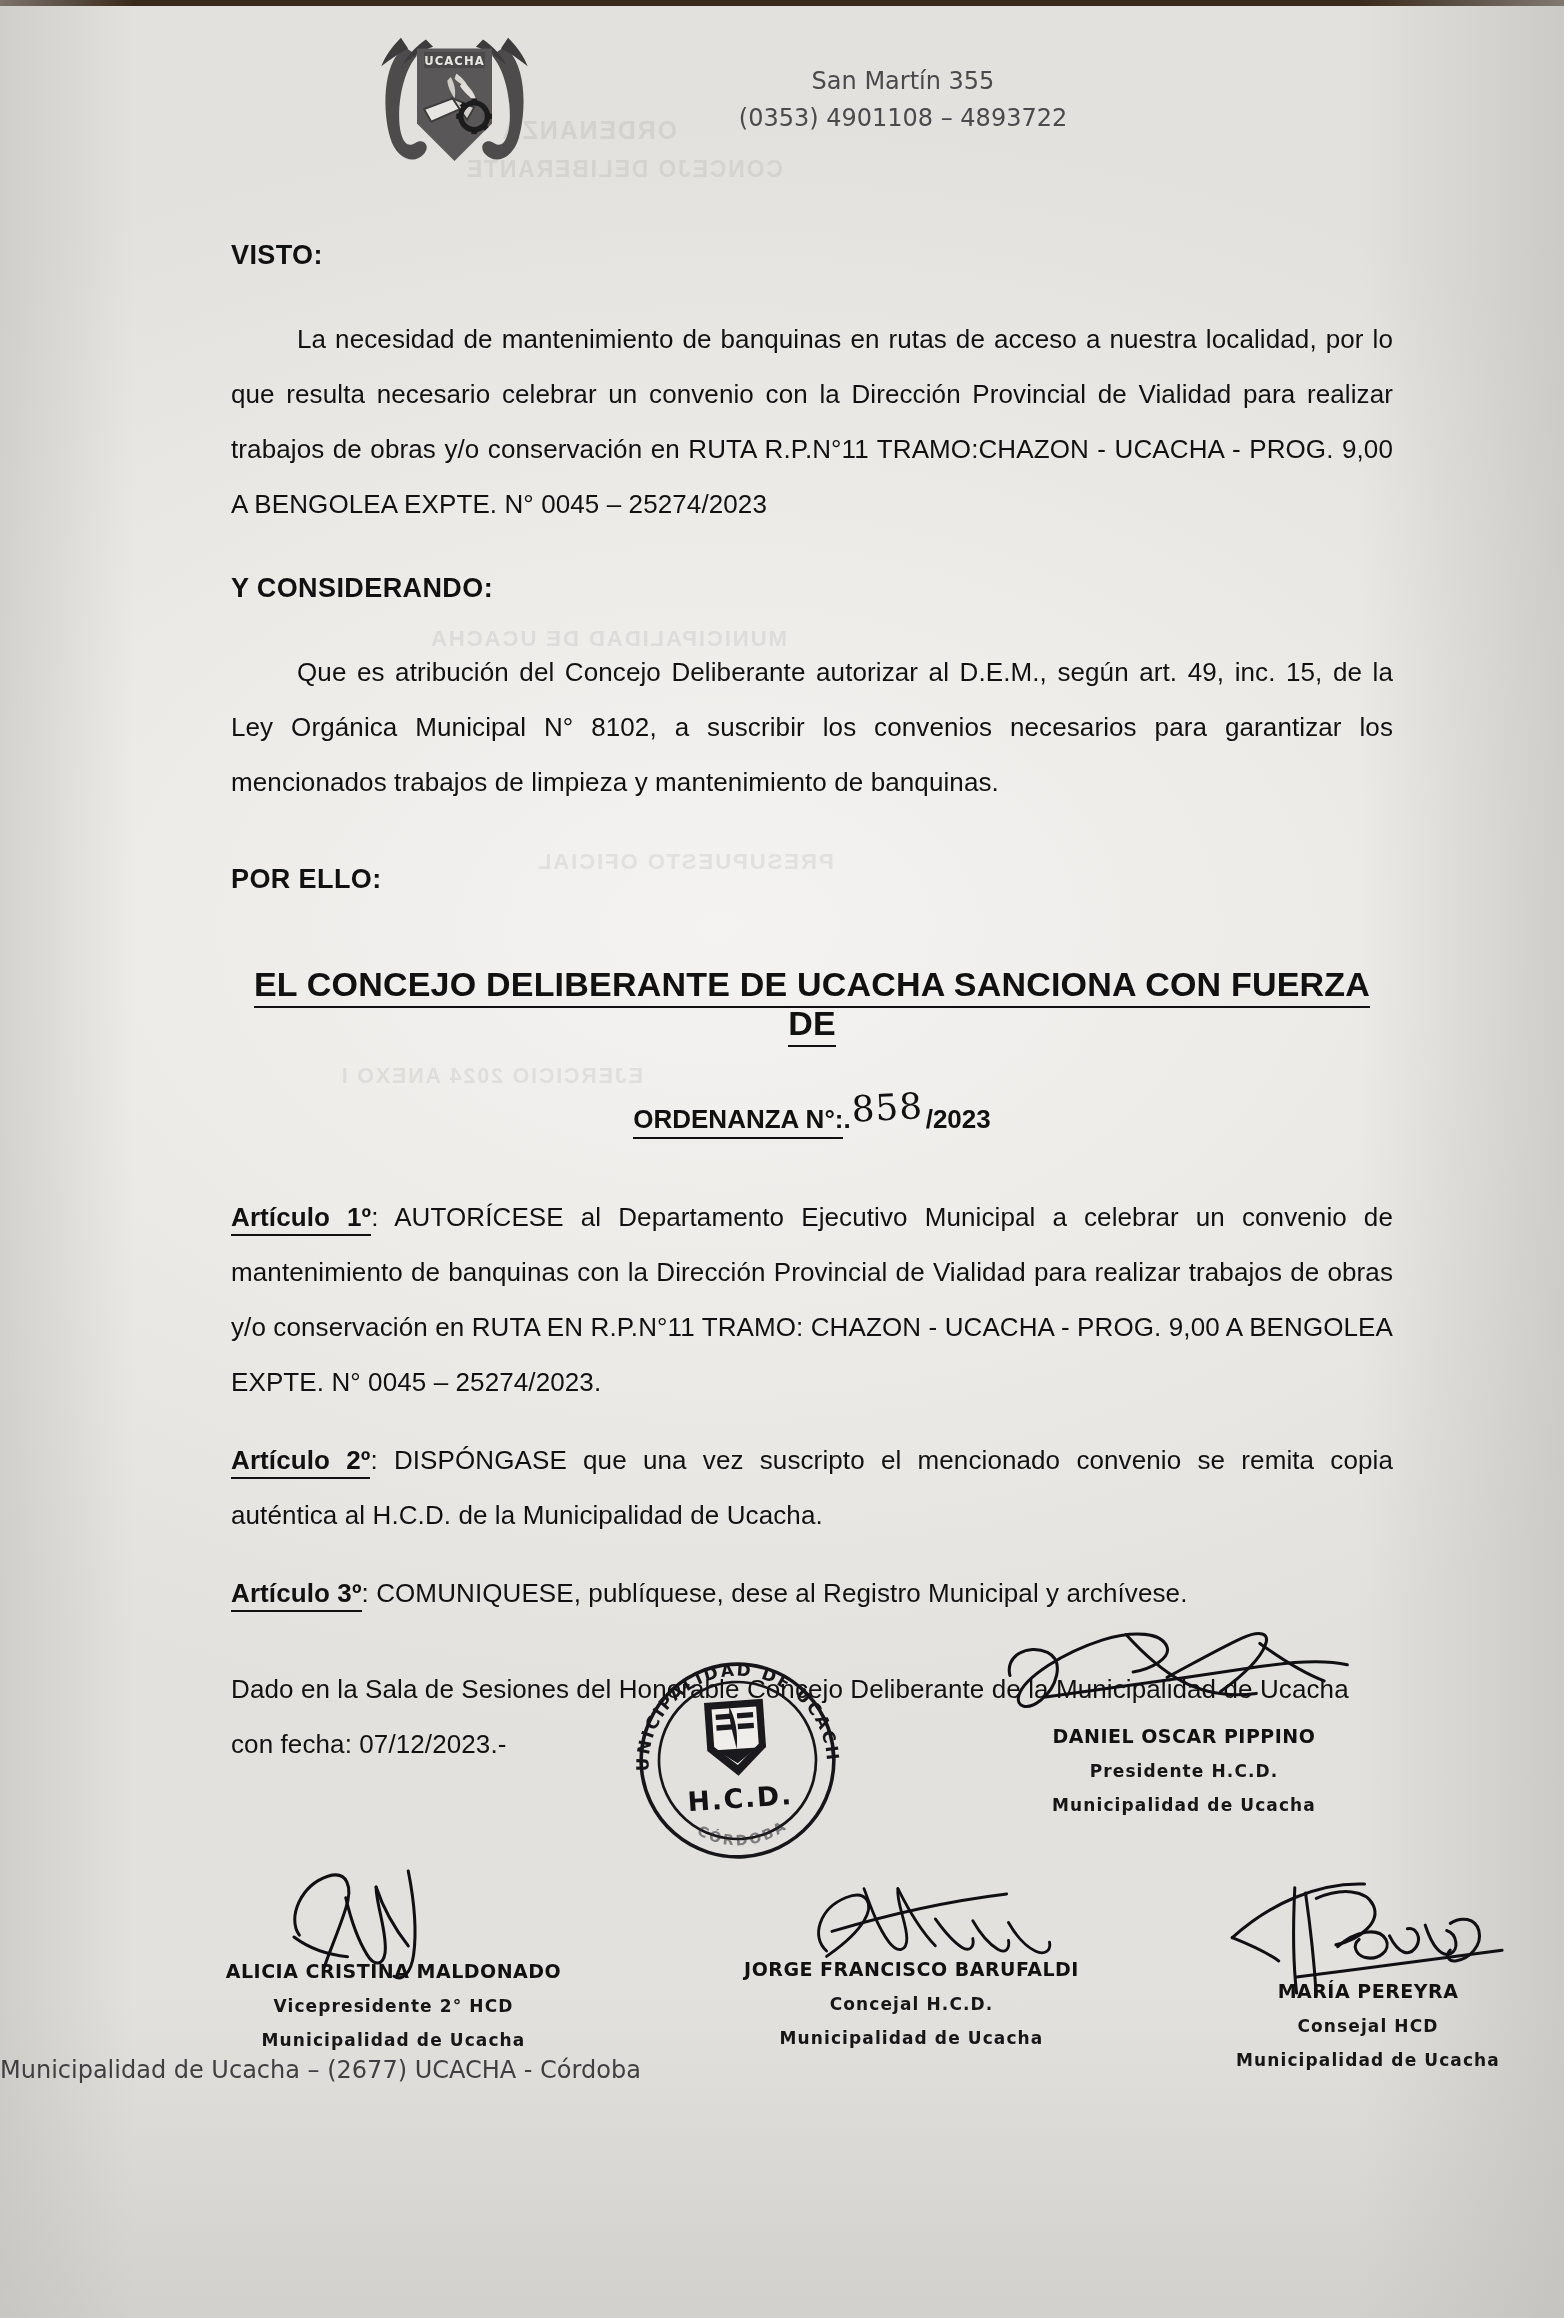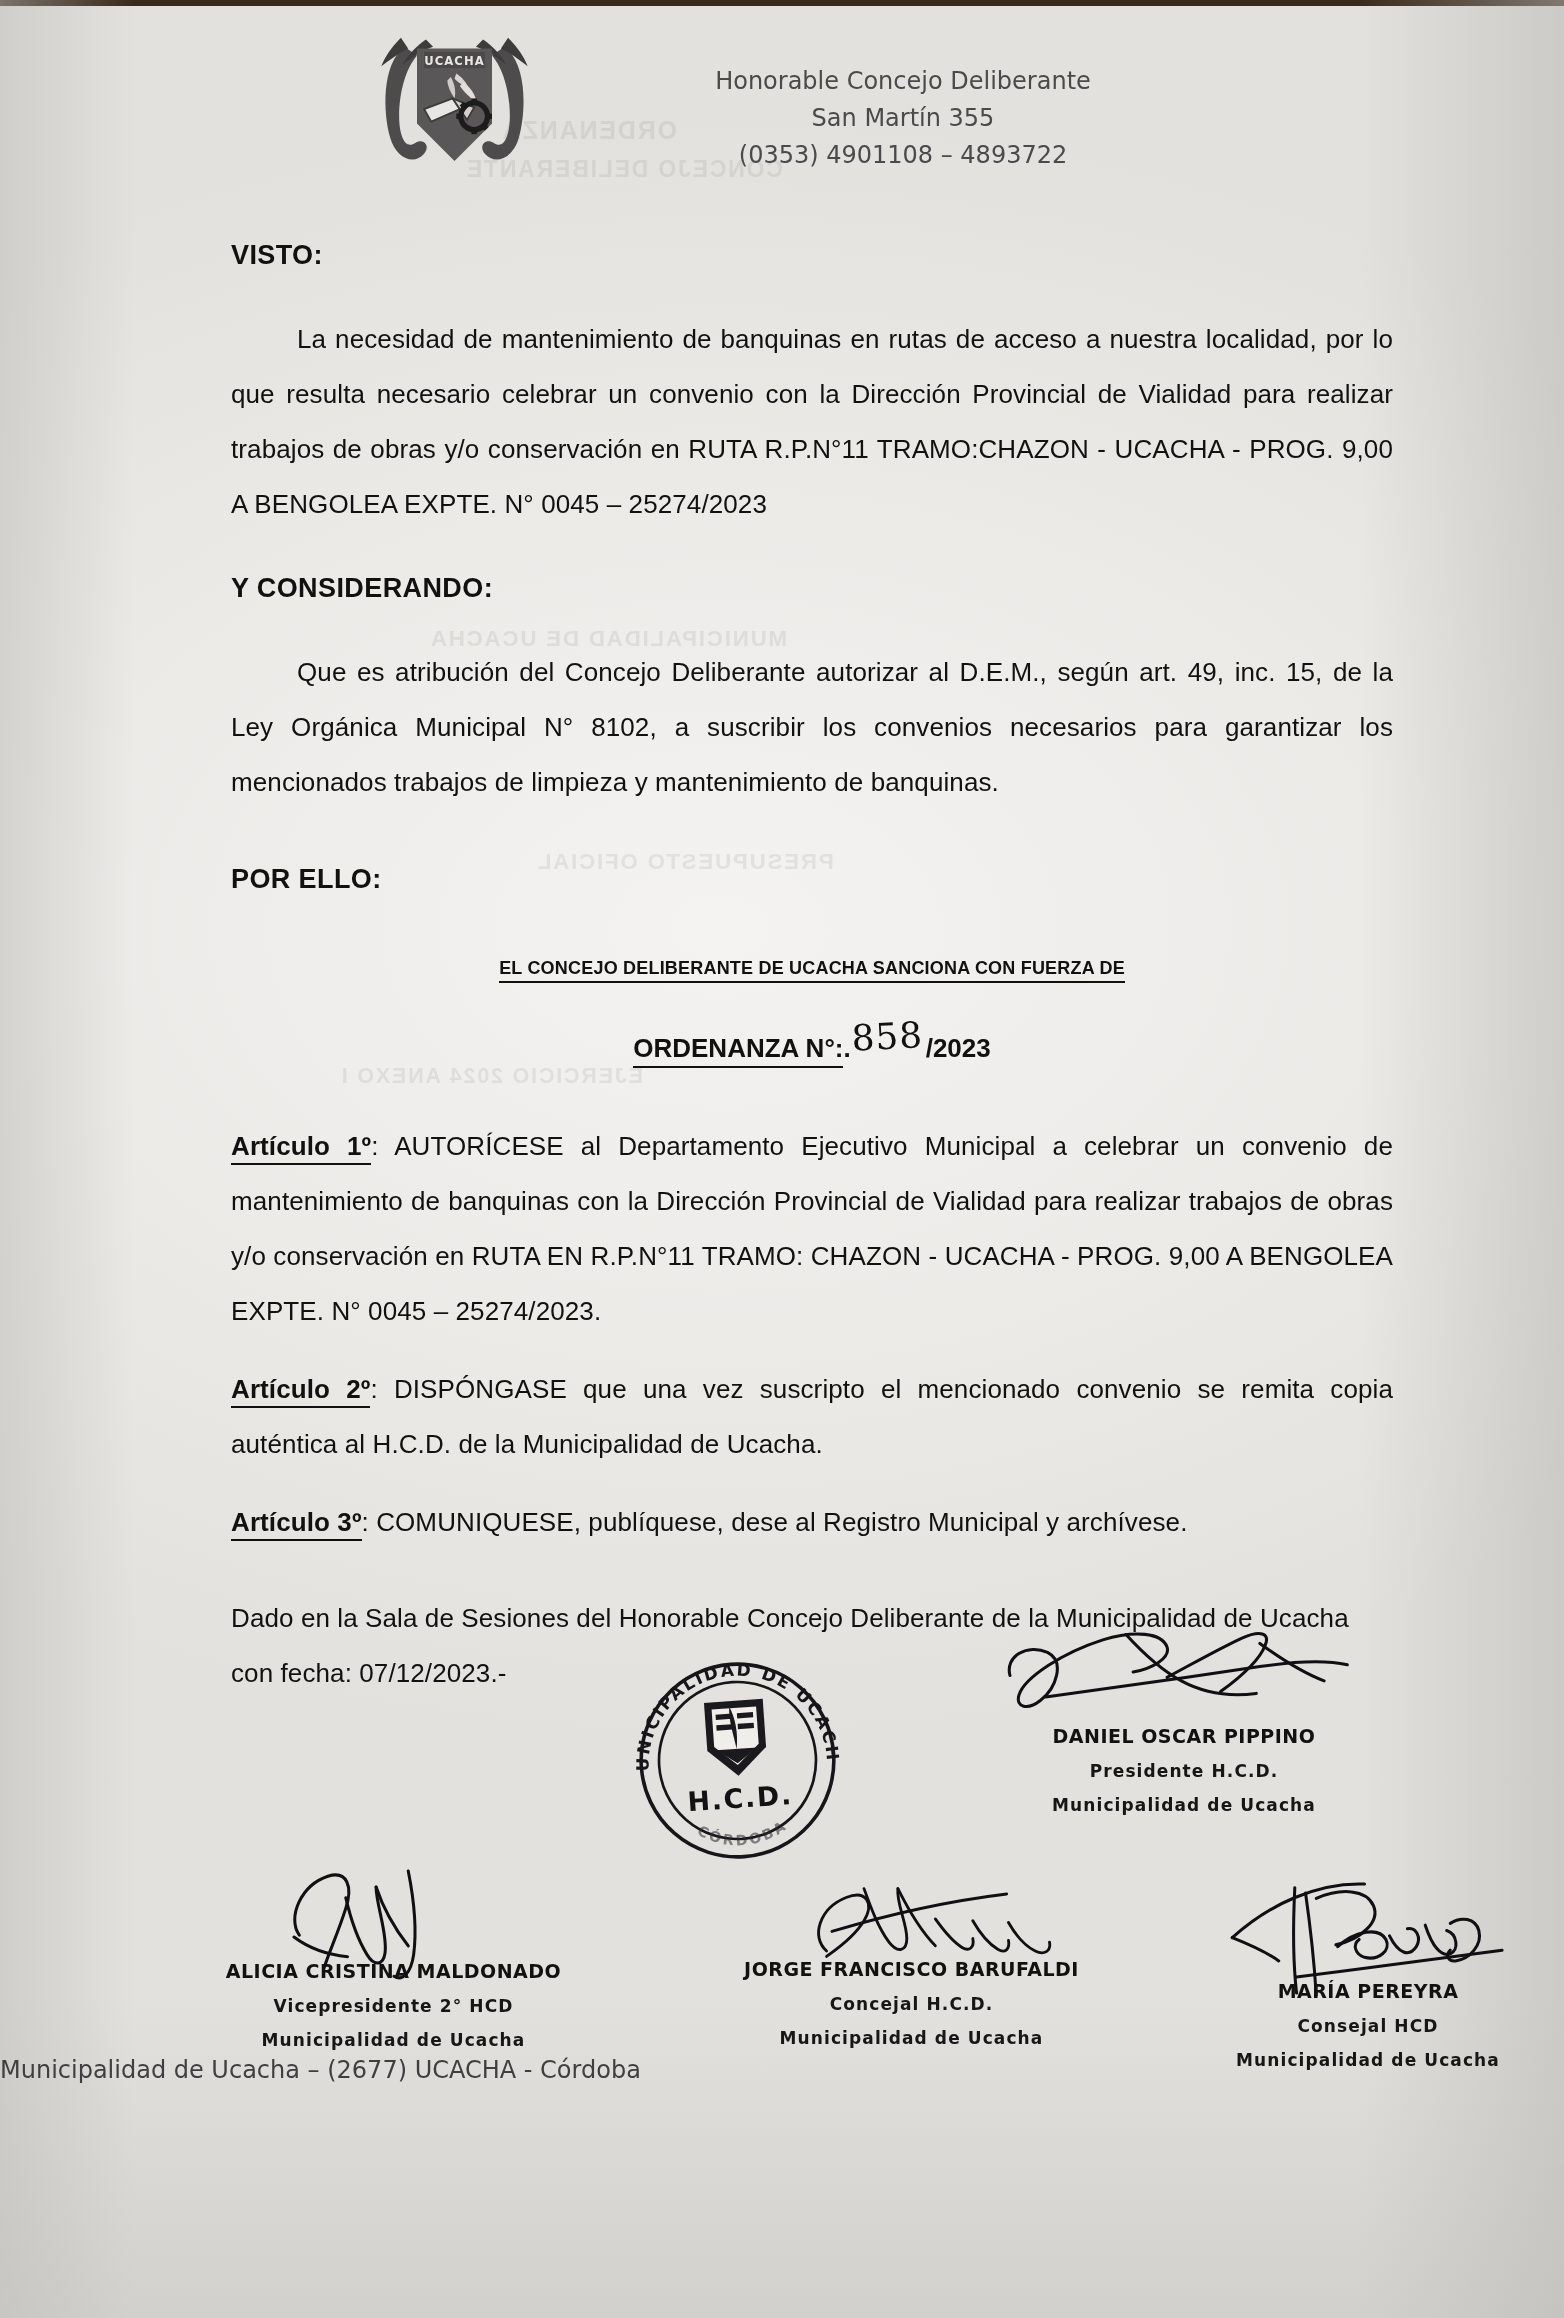--- a/index.html
+++ b/index.html
@@ -108,24 +108,24 @@
     margin: 0;
     letter-spacing: 0.1px;
   }
   .para.indent { text-indent: 66px; }
   .gap-s { height: 23px; }
   .gap-m { height: 41px; }
   .gap-l { height: 54px; }
 
   #sanction-line {
     text-align: center;
-    font-size: 18px;
+    font-size: 34px;
     font-weight: bold;
     letter-spacing: 0.2px;
-    margin: 9px;
+    margin: 16px;
   }
   #sanction-line span { border-bottom: 2.7px solid #111; padding-bottom: 2.7px; }
 
   #ordenanza-line {
     text-align: center;
     font-size: 26px;
     font-weight: bold;
     margin: 0;
     white-space: nowrap;
   }
@@ -238,21 +238,20 @@
           <rect x="109" y="113" width="6" height="7"></rect>
           <rect x="92" y="97" width="7" height="6"></rect>
           <rect x="125" y="97" width="7" height="6"></rect>
           <rect x="97" y="85" width="6" height="6" transform="rotate(-45 100 88)"></rect>
           <rect x="121" y="109" width="6" height="6" transform="rotate(-45 124 112)"></rect>
         </g>
       </svg>
     </div>
 
     <div id="header-lines">
-      <div>Honorable Concejo Deliberante</div>
       <div>San Martín 355</div>
       <div>(0353) 4901108 – 4893722</div>
     </div>
   </div>
 
   <div id="body-area">
 
     <p class="sec-label">VISTO:</p>
     <div class="gap-m"></div>
     <p class="para indent">La necesidad de mantenimiento de banquinas en rutas de acceso a nuestra localidad, por lo que resulta necesario celebrar un convenio con la Dirección Provincial de Vialidad para realizar trabajos de obras y/o conservación en RUTA R.P.N°11 TRAMO:CHAZON - UCACHA - PROG. 9,00 A BENGOLEA EXPTE. N° 0045 – 25274/2023</p>

